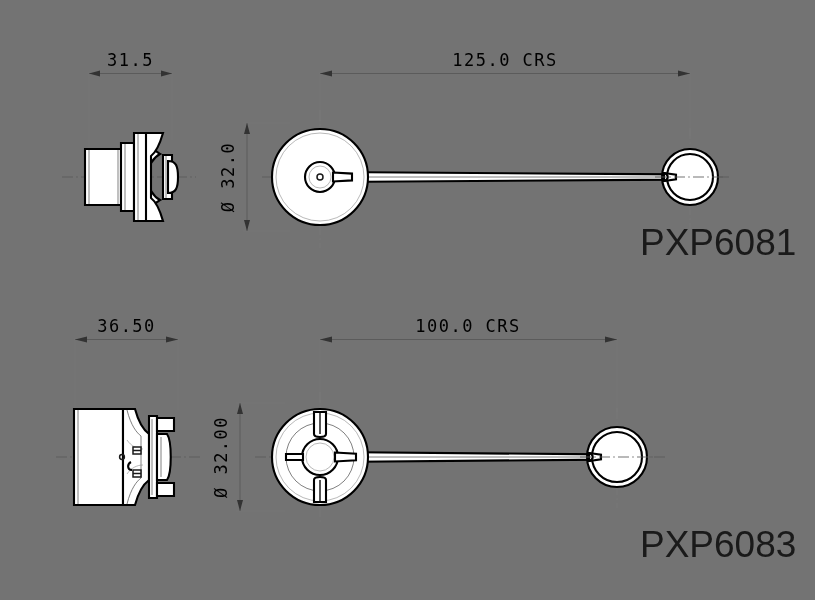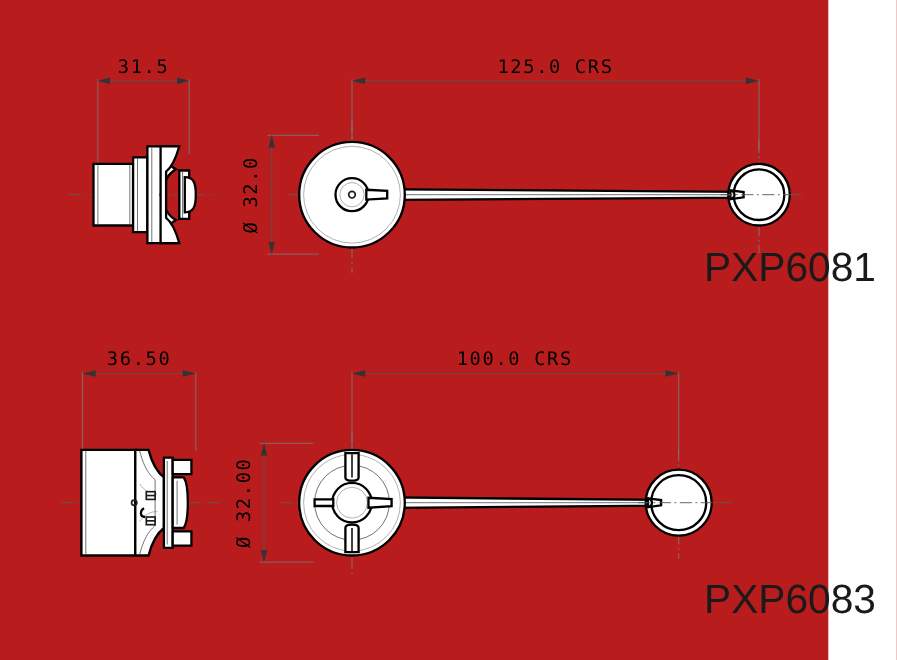--- a/index.html
+++ b/index.html
@@ -8,23 +8,23 @@
     background: #ffffff;
   }
   body {
     width: 815px;
     height: 600px;
     overflow: hidden;
     font-family: "Liberation Sans", sans-serif;
   }
   #sheet {
     position: relative;
-    width: 753px;
+    width: 815px;
     height: 600px;
-    background: #b91c1c;
+    background: #737373;
   }
   svg#drawing {
     position: absolute;
     left: 0;
     top: 0;
     width: 815px;
     height: 600px;
     display: block;
   }
   

